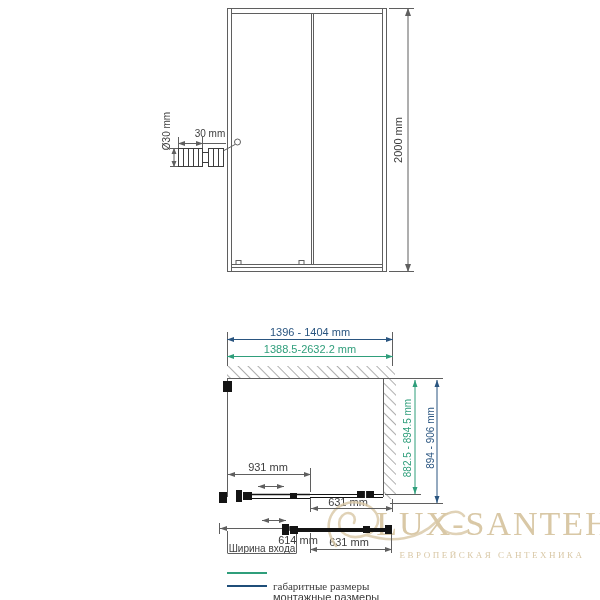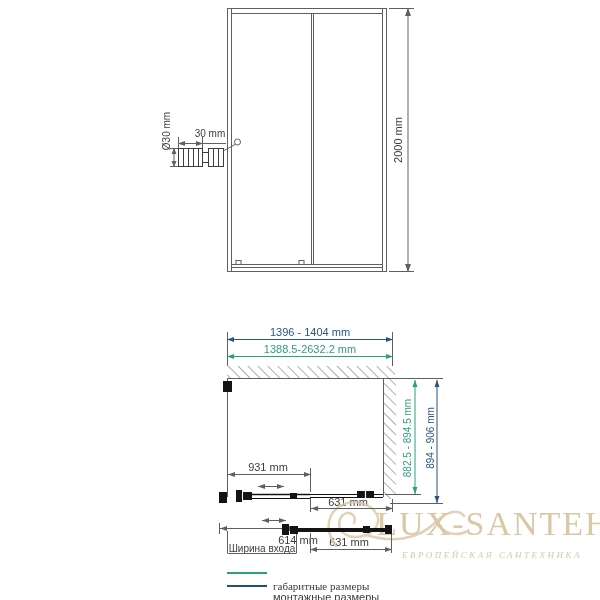--- a/index.html
+++ b/index.html
@@ -19,21 +19,21 @@
   .legend-item-line{position:absolute;height:2px;width:40px;}
   .legend-text{position:absolute;font-size:11px;color:#3d3d3d;white-space:nowrap;line-height:1;}
   .wm-title{
     position:absolute;font-family:"Liberation Serif","DejaVu Serif",serif;
     font-size:34px;letter-spacing:2px;color:#d9c8a6;white-space:nowrap;
     transform:translate(-50%,-50%);line-height:1;
   }
   .wm-sub{
     position:absolute;font-family:"Liberation Serif","DejaVu Serif",serif;
     font-size:9px;letter-spacing:2.5px;color:#d9c8a6;white-space:nowrap;
-    transform:translate(-50%,-50%);line-height:1;font-style:italic;
+    transform:translate(-50%,-50%);line-height:1;
   }
 </style>
 </head>
 <body>
 
 <div class="stage">
 
   <svg width="600" height="600" style="z-index:1;">
     <g fill="none" stroke="#d9c8a6" stroke-width="2.6" opacity="0.8" stroke-linecap="round">
       <path d="M336,546 C318,522 336,498 360,503 C382,508 384,528 366,535 C350,541 336,533 340,519"></path>

